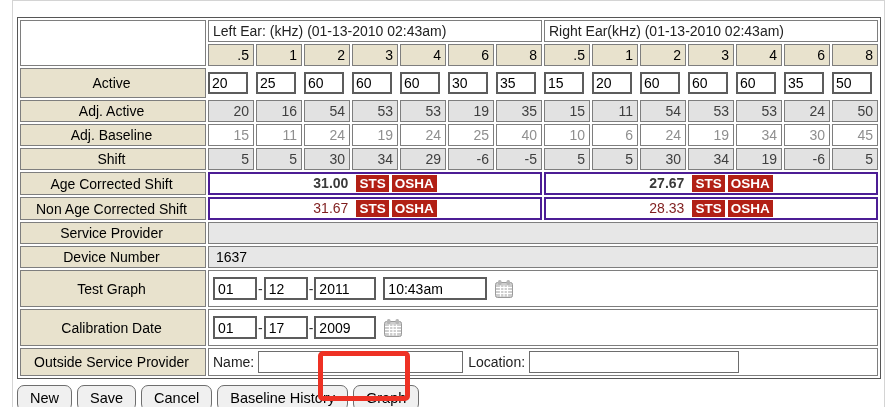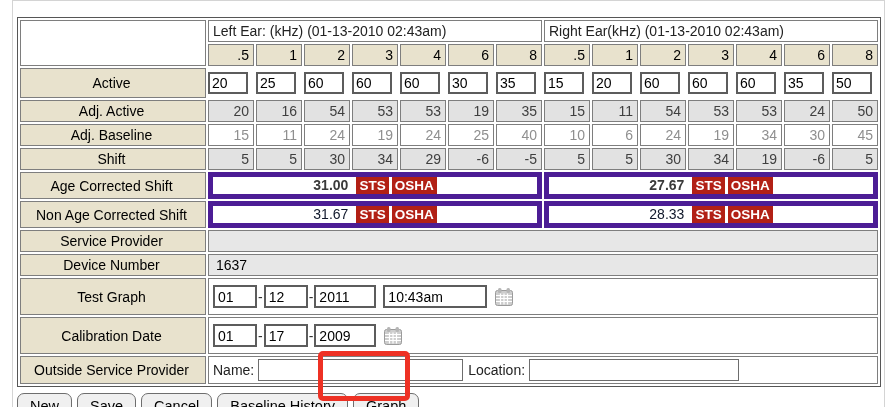--- a/index.html
+++ b/index.html
@@ -24,22 +24,22 @@
 
   tr.active-row td.ic { border: none; background: #fff; padding: 2px 0; height: 30px; }
   .num-input {
     width: 40px; height: 22px; border: 2px solid #5c5c5c; background: #fff;
     font: 14px "Liberation Sans", sans-serif; padding: 0 2px; color: #000;
   }
 
   tr.gray-vals td.v { border: 1px solid #7e7e7e; background: var(--readonly-gray, #e2e2e2); color: #3f3f3f; text-align: right; padding: 1px 4px; height: 21px; }
   tr.base-vals td.v { border: 1px solid #7e7e7e; background: #fff; color: #8f8f8f; text-align: right; padding: 1px 4px; height: 21px; }
 
-  td.sts-cell { border: 5px solid #4c1d95; background: #fff; text-align: center; height: 23px; }
-  .sts-val { color: #0f172a; margin-right: 5px; }
+  td.sts-cell { border: 2px solid #4c1d95; background: #fff; text-align: center; height: 23px; }
+  .sts-val { color: #7f1d1d; margin-right: 5px; }
   .sts-val.bold { font-weight: bold; color: #3a3a3a; }
   .badge { display: inline-block; background: var(--badge-red, #b22015); color: #fff; font-weight: bold; padding: 0 3px; margin-left: 3px; font-size: 13.5px; line-height: 17px; }
 
   td.fill { border: 1px solid #7e7e7e; background: var(--fill-gray, #e7e7e7); padding: 1px 7px; height: 21px; text-align: left; }
   td.wcell { border: 1px solid #7e7e7e; background: #fff; padding: 2px 4px; height: 37px; text-align: left; }
   td.wcell.short { height: 26px; }
 
   .date-input { height: 23px; border: 2px solid #5c5c5c; background: #fff; font: 14px "Liberation Sans", sans-serif; padding: 0 3px; color: #000; vertical-align: middle; }
   .w42 { width: 44px; } .w58 { width: 62px; } .w100 { width: 104px; margin-left: 7px; }
   .dash { color: #333; margin: 0 1px; vertical-align: middle; }

